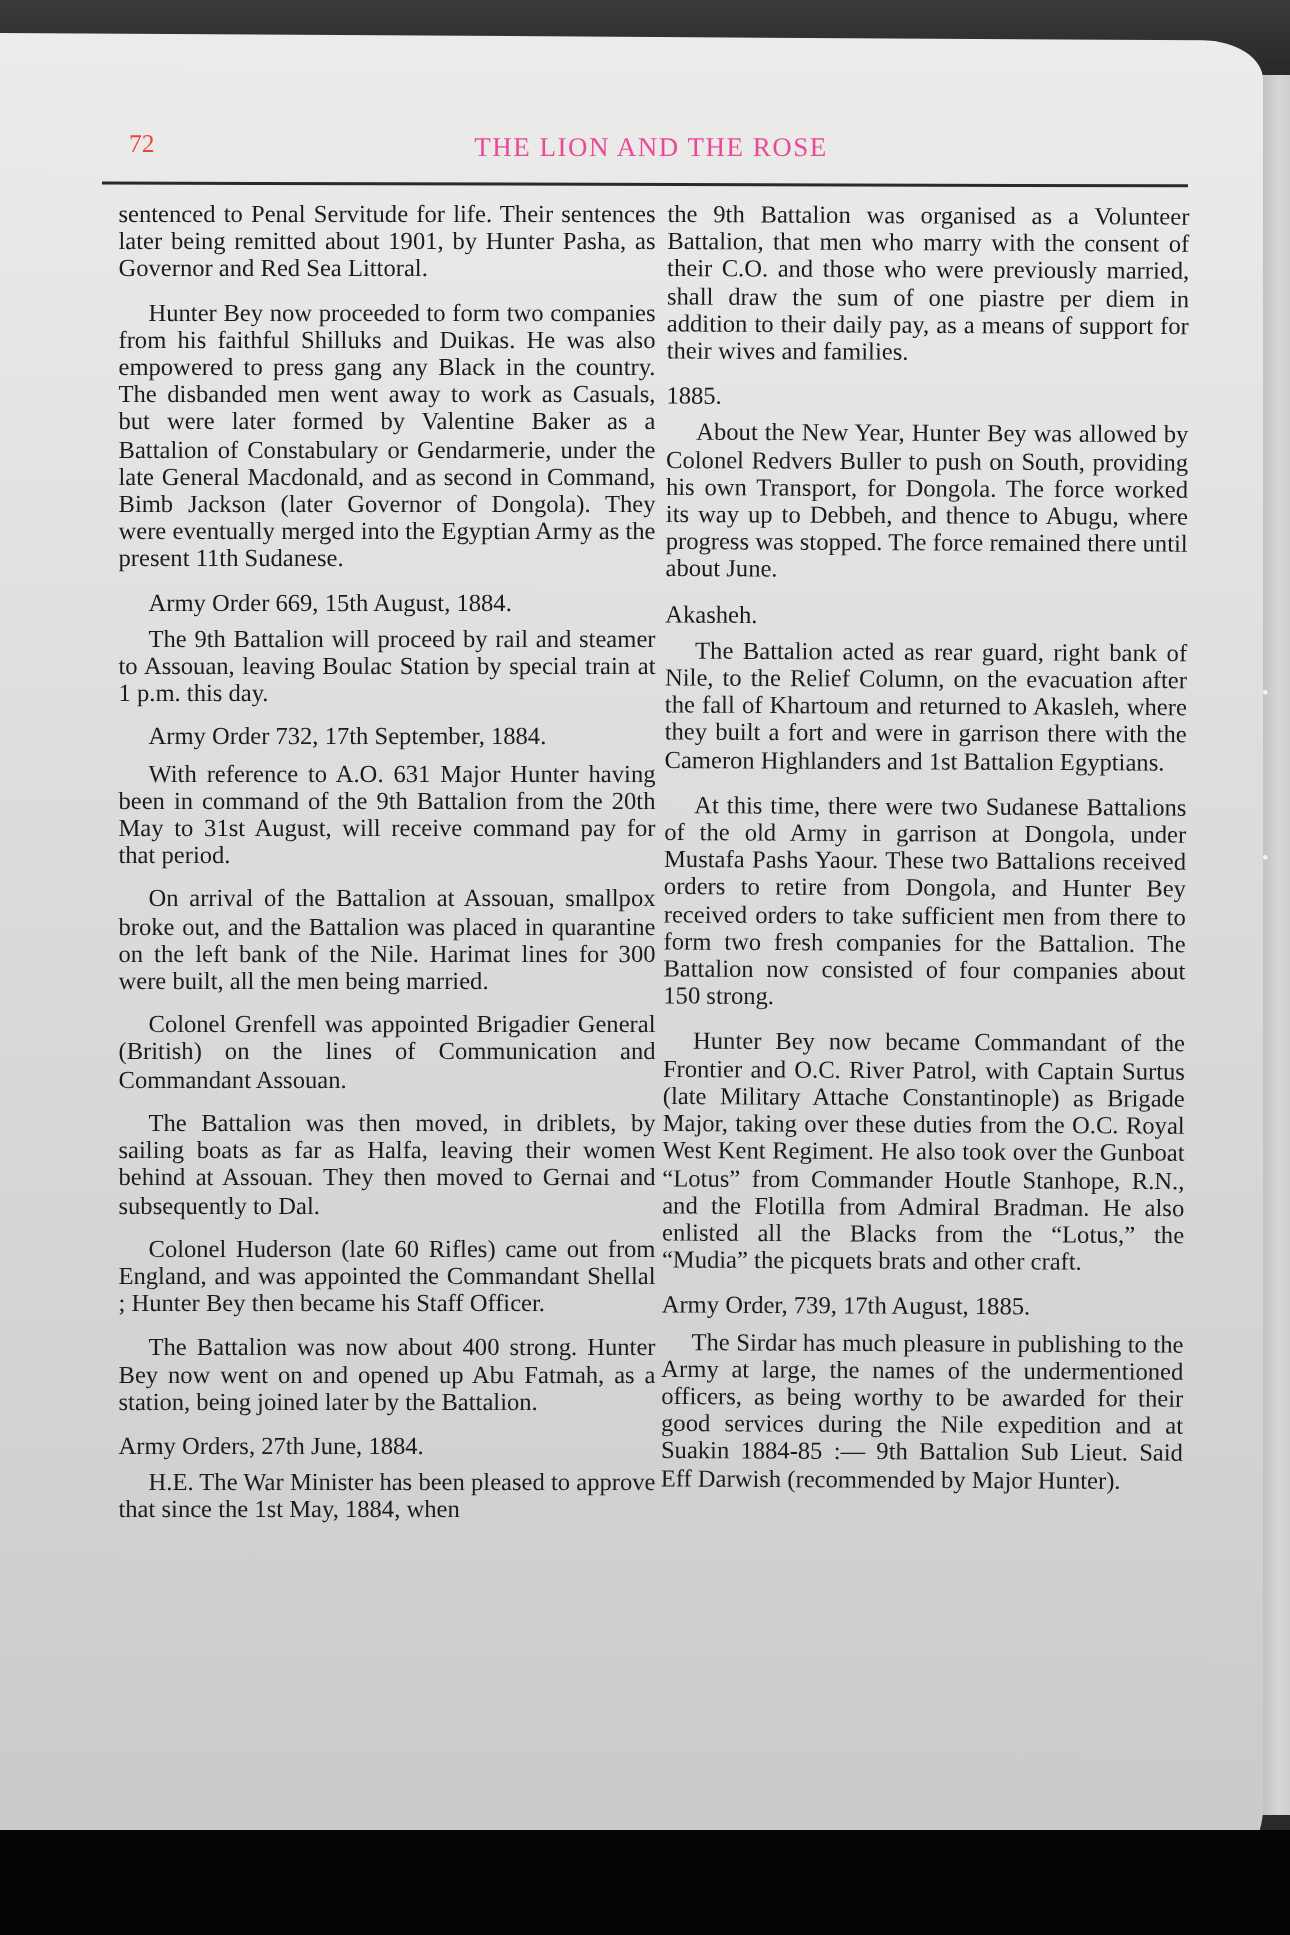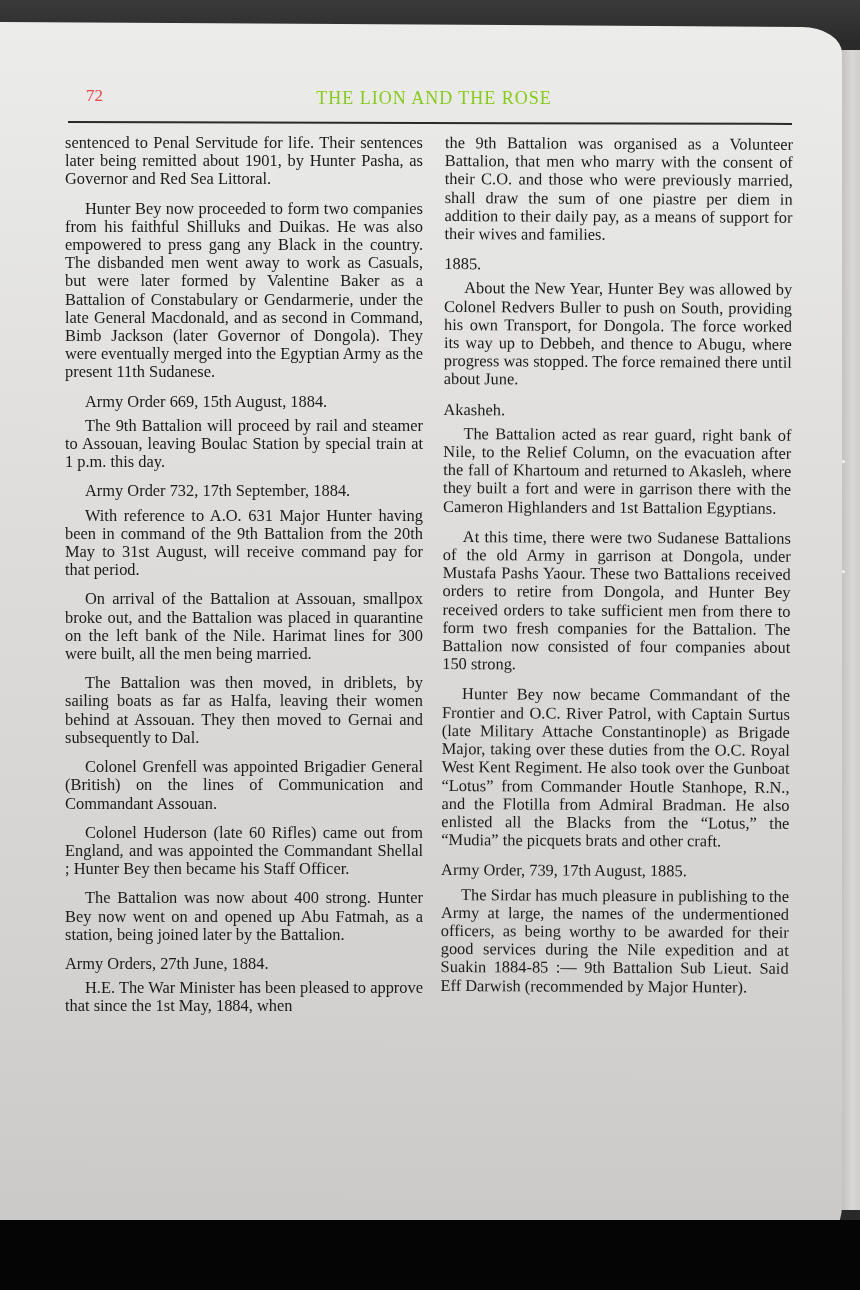--- a/index.html
+++ b/index.html
@@ -32,36 +32,36 @@
   }
   .header {
     position: absolute; left: 74px; top: 86px; width: 720px; height: 30px;
   }
   .page-number {
     position: absolute; left: 12px; top: 0; font-size: 17px; color: #ef4444;
     font-family: "Liberation Serif", serif;
   }
   .running-title {
     position: absolute; left: 0; right: 0; top: 2px; text-align: center;
-    font-size: 18px; letter-spacing: 1px; color: #84cc16;
+    font-size: 18px; letter-spacing: 1px; color: #ec4899;
     font-family: "Liberation Serif", serif;
   }
   .rule {
     position: absolute; left: 68px; top: 121px; width: 724px; height: 2px;
     background: #2a2a2a;
     transform: rotate(0.15deg);
     transform-origin: left center;
   }
   .col {
     position: absolute; top: 134px;
     font-family: "Liberation Serif", serif;
     font-size: 16.4px; line-height: 18.2px; color: #1b1b1b;
     text-align: justify;
   }
-  .col-left { left: 65px; width: 358px; }
+  .col-left { left: 79px; width: 358px; }
   .col-right { left: 445px; width: 348px; transform: rotate(0.3deg); transform-origin: left top; }
   .col p { margin: 0 0 12px 0; text-indent: 20px; hyphens: manual; }
   .col p.cont { text-indent: 0; }
   .col p.heading { text-indent: 0; margin: 0 0 6px 0; text-align: left; }
   .col p.heading.indent { text-indent: 20px; font-family: Liberation Serif, serif; }
   .col-left p { margin-bottom: 11px; }
   .binding-mark {
     position: absolute; width: 3px; height: 3px; background: #f4f4f4; border-radius: 50%;
   }
 </style>
@@ -84,22 +84,22 @@
 <div class="rule"></div>
 
 <div class="col col-left" id="col-left">
     <p class="cont">sentenced to Penal Servitude for life. Their sentences later being remitted about 1901, by Hunter Pasha, as Governor and Red Sea Littoral.</p>
     <p>Hunter Bey now proceeded to form two companies from his faithful Shilluks and Duikas. He was also empowered to press gang any Black in the country. The disbanded men went away to work as Casuals, but were later formed by Valentine Baker as a Battalion of Constabulary or Gendarmerie, under the late General Macdonald, and as second in Command, Bimb Jackson (later Governor of Dongola). They were eventually merged into the Egyptian Army as the present 11th Sudanese.</p>
     <p class="heading indent">Army Order 669, 15th August, 1884.</p>
     <p>The 9th Battalion will proceed by rail and steamer to Assouan, leaving Boulac Station by special train at 1 p.m. this day.</p>
     <p class="heading indent">Army Order 732, 17th September, 1884.</p>
     <p>With reference to A.O. 631 Major Hunter having been in command of the 9th Battalion from the 20th May to 31st August, will receive command pay for that period.</p>
     <p>On arrival of the Battalion at Assouan, smallpox broke out, and the Battalion was placed in quarantine on the left bank of the Nile. Harimat lines for 300 were built, all the men being married.</p>
+    <p>Colonel Grenfell was appointed Brigadier General (British) on the lines of Communication and Commandant Assouan.</p>
     <p>The Battalion was then moved, in driblets, by sailing boats as far as Halfa, leaving their women behind at Assouan. They then moved to Gernai and subsequently to Dal.</p>
-    <p>Colonel Grenfell was appointed Brigadier General (British) on the lines of Communication and Commandant Assouan.</p>
     <p>Colonel Huderson (late 60 Rifles) came out from England, and was appointed the Commandant Shellal ; Hunter Bey then became his Staff Officer.</p>
     <p>The Battalion was now about 400 strong. Hunter Bey now went on and opened up Abu Fatmah, as a station, being joined later by the Battalion.</p>
     <p class="heading">Army Orders, 27th June, 1884.</p>
     <p>H.E. The War Minister has been pleased to approve that since the 1st May, 1884, when</p>
   </div>
 <div class="col col-right" id="col-right">
     <p class="cont">the 9th Battalion was organised as a Volunteer Battalion, that men who marry with the consent of their C.O. and those who were previously married, shall draw the sum of one piastre per diem in addition to their daily pay, as a means of support for their wives and families.</p>
     <p class="heading">1885.</p>
     <p>About the New Year, Hunter Bey was allowed by Colonel Redvers Buller to push on South, providing his own Transport, for Dongola. The force worked its way up to Debbeh, and thence to Abugu, where progress was stopped. The force remained there until about June.</p>
     <p class="heading">Akasheh.</p>

